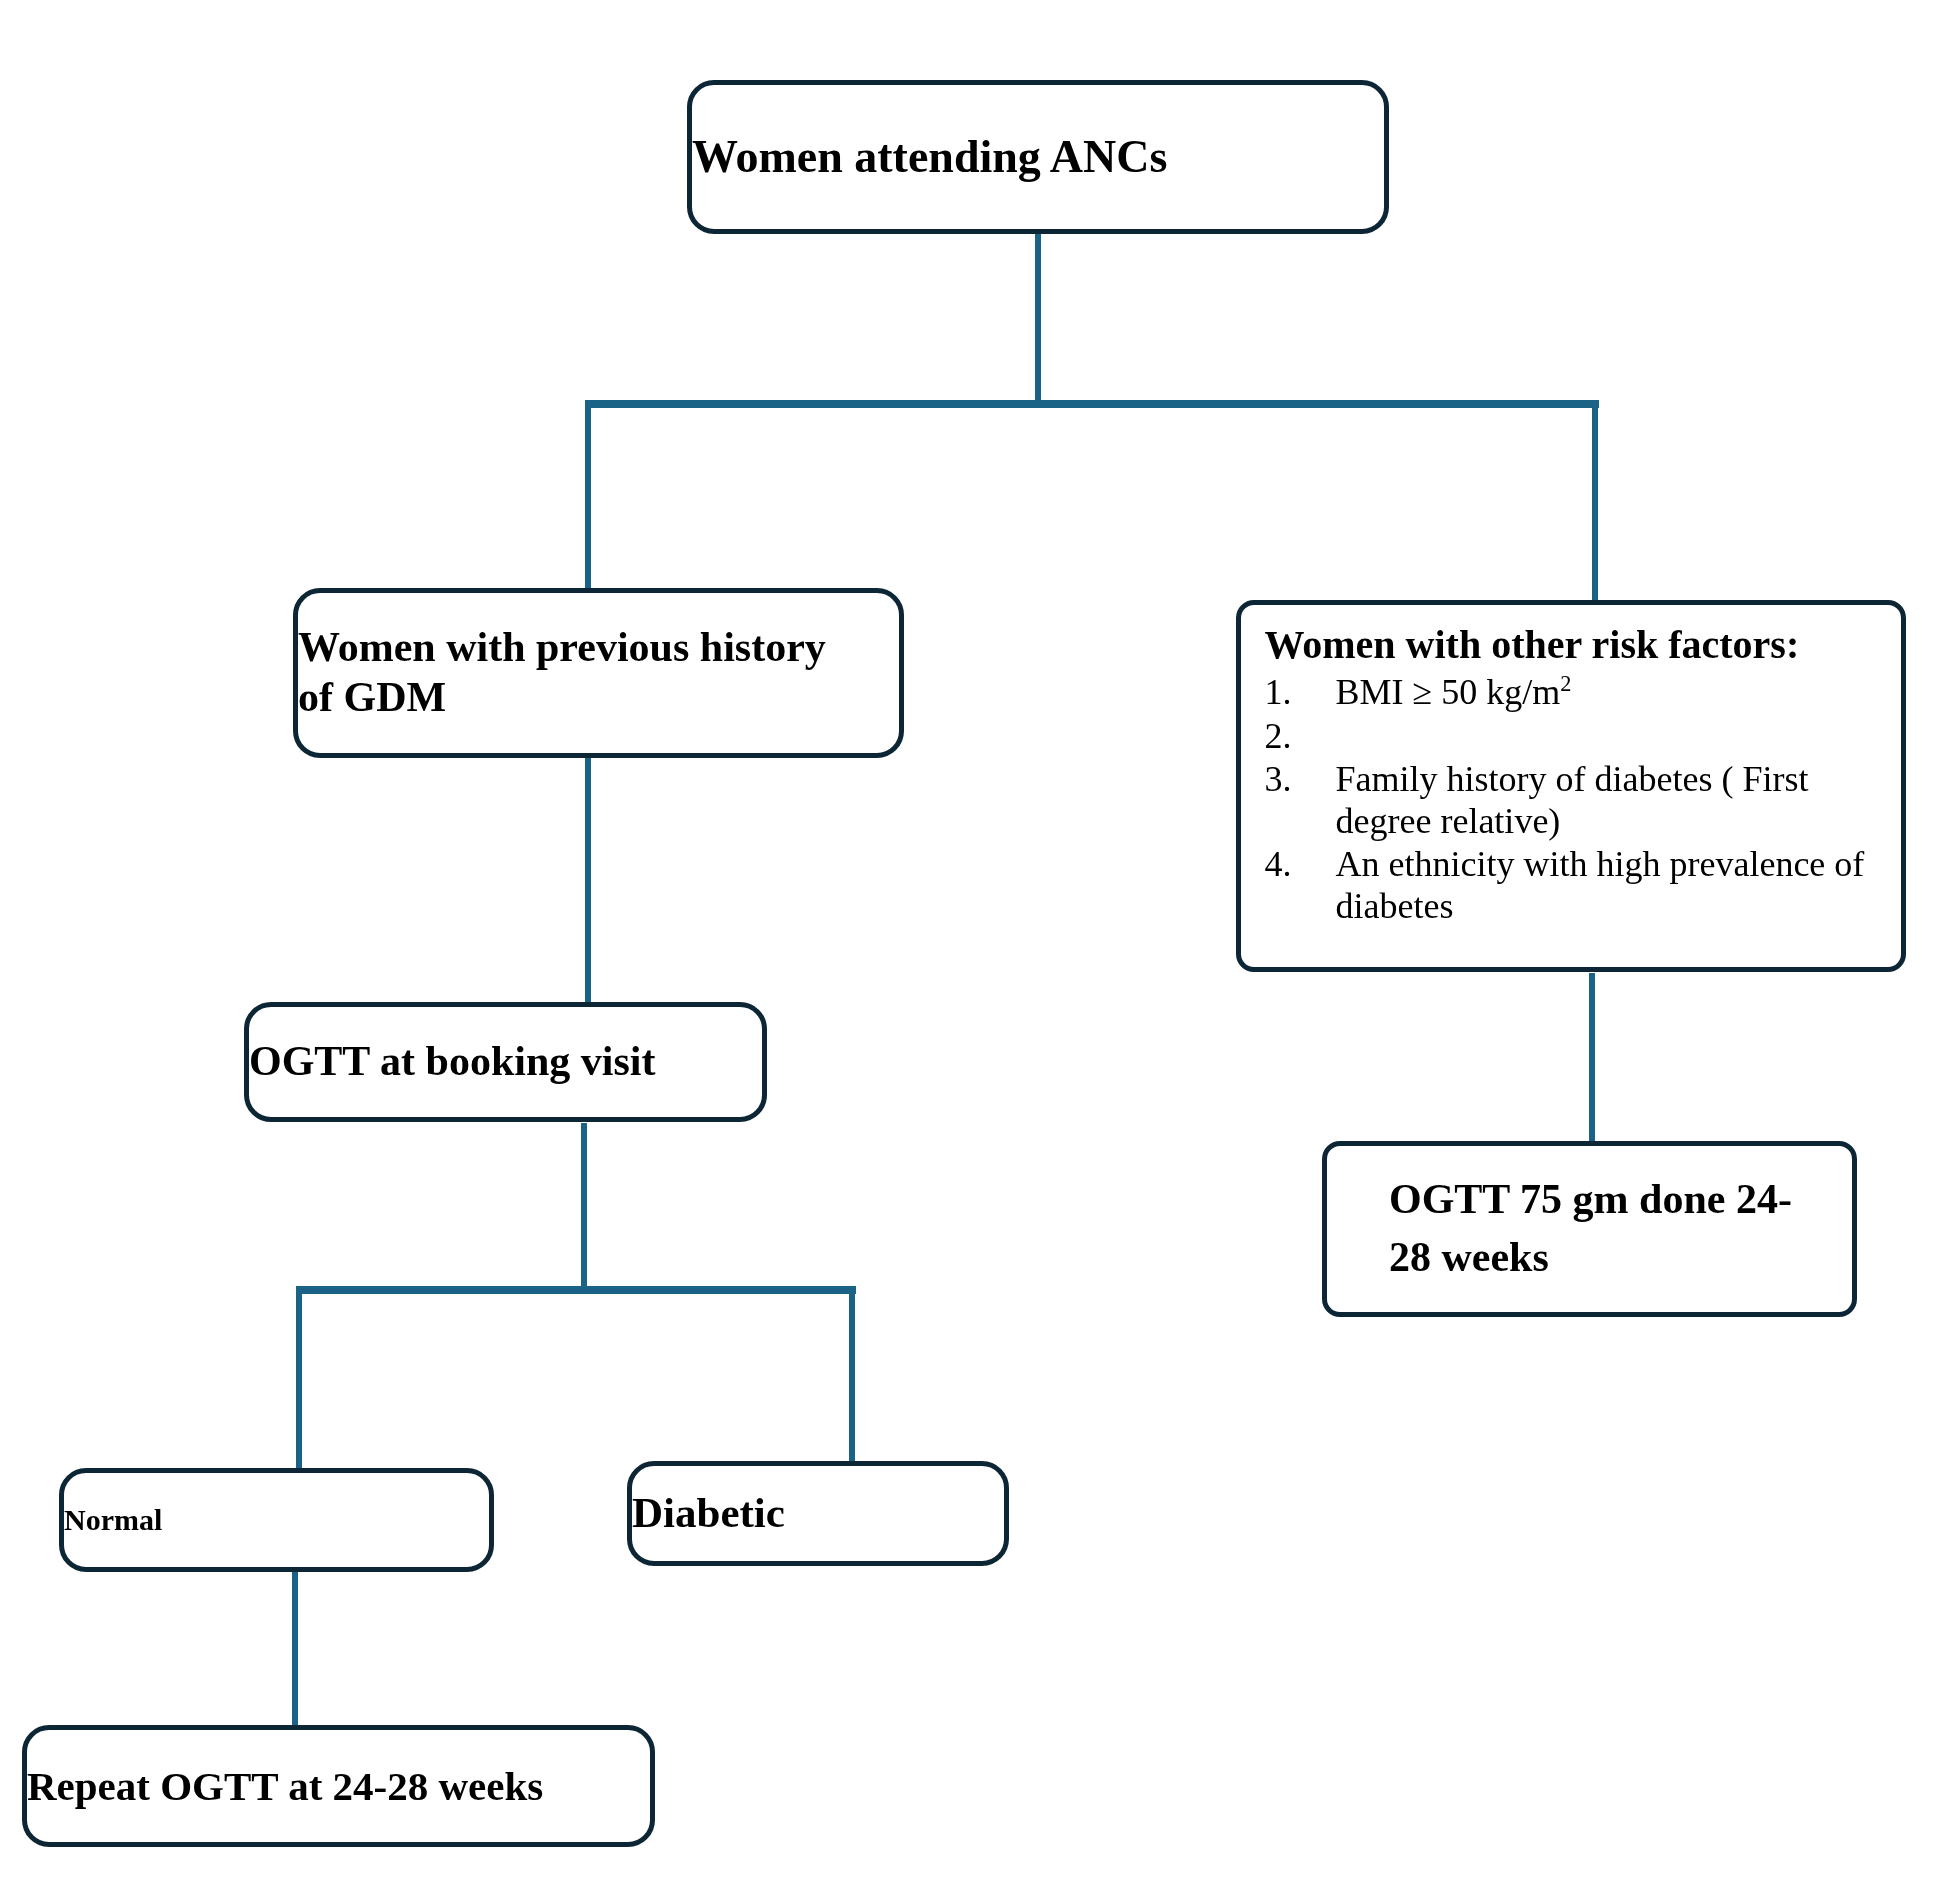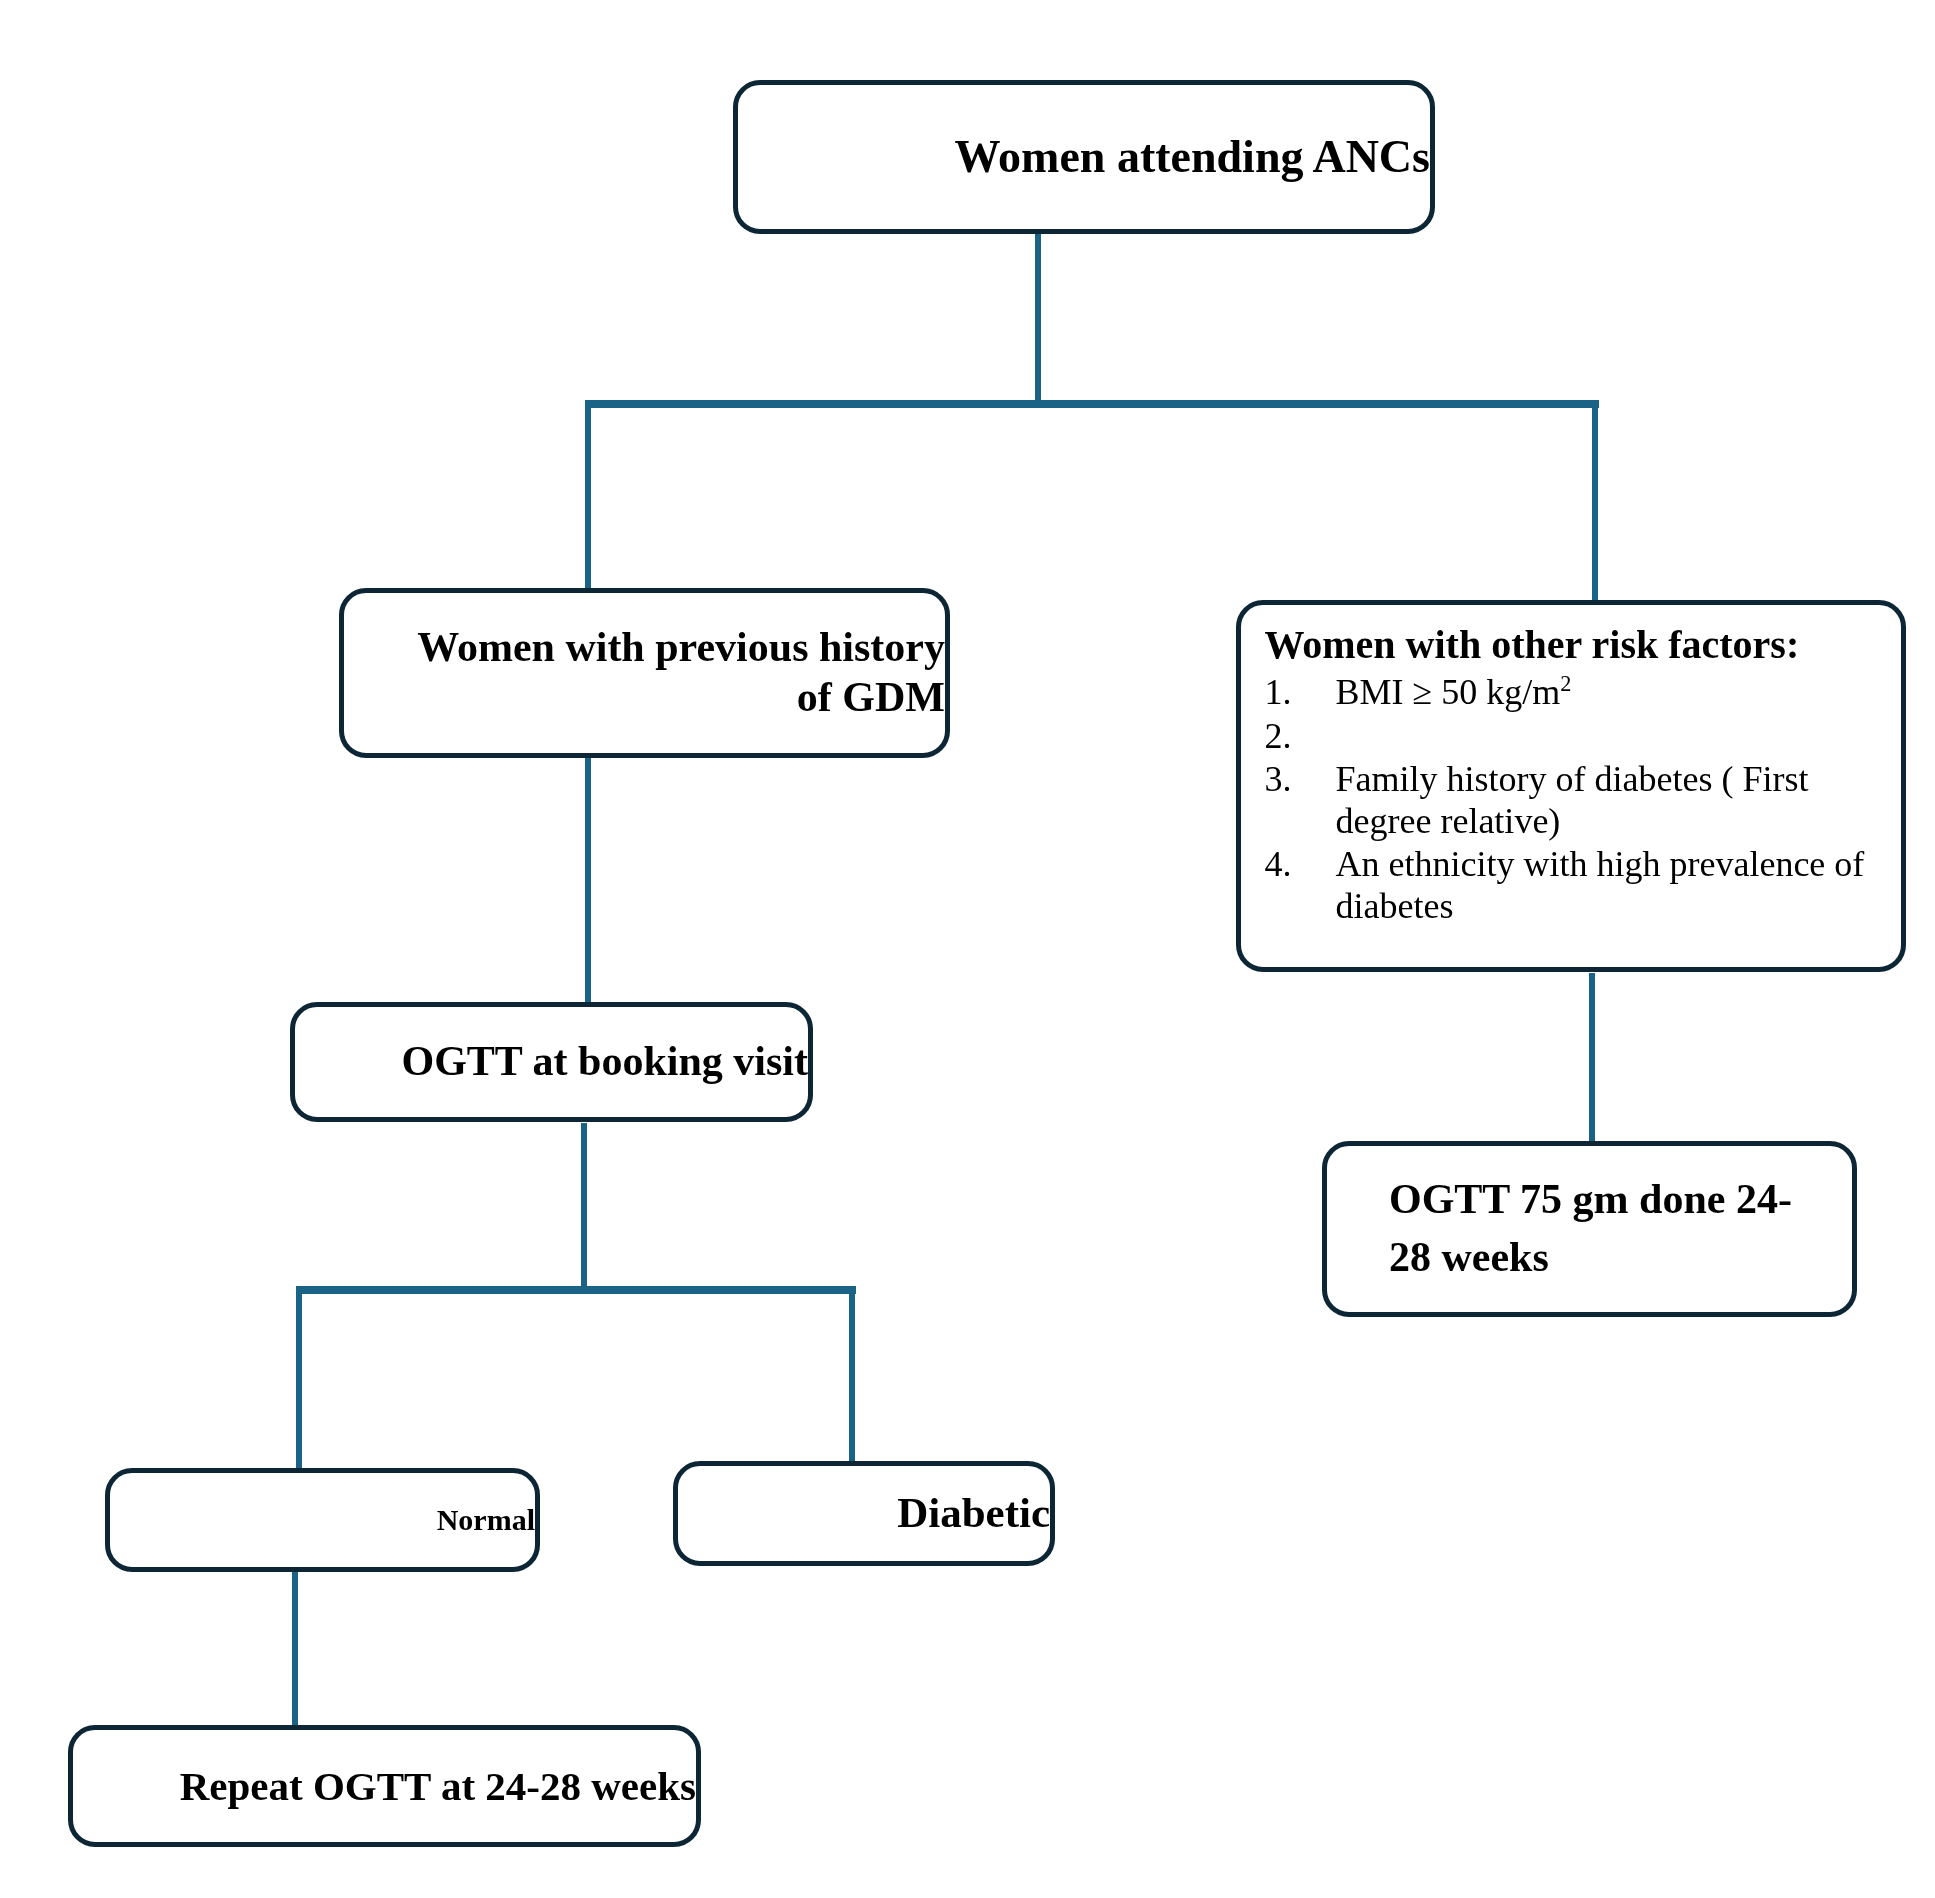--- a/index.html
+++ b/index.html
@@ -29,23 +29,23 @@
     justify-content: center;
     color: #000000;
     z-index: 3;
   }
   .node .line {
     display: block;
     font-weight: bold;
     line-height: 1.18;
     white-space: nowrap;
   }
-  .node.center { align-items: flex-end; text-align: center; margin-left: 46px; }
+  .node.center { align-items: flex-start; text-align: center; }
   .node.center .line { text-align: center; }
-  .node.leftalign { align-items: flex-start; text-align: left; }
+  .node.leftalign { align-items: flex-start; text-align: left; border-radius: 18px; }
 
   
   .conn {
     position: absolute;
     background: #1a6386;
     z-index: 1;
   }
   .conn.v { width: 6.4px; }
   .conn.h { height: 7.8px; }
 

